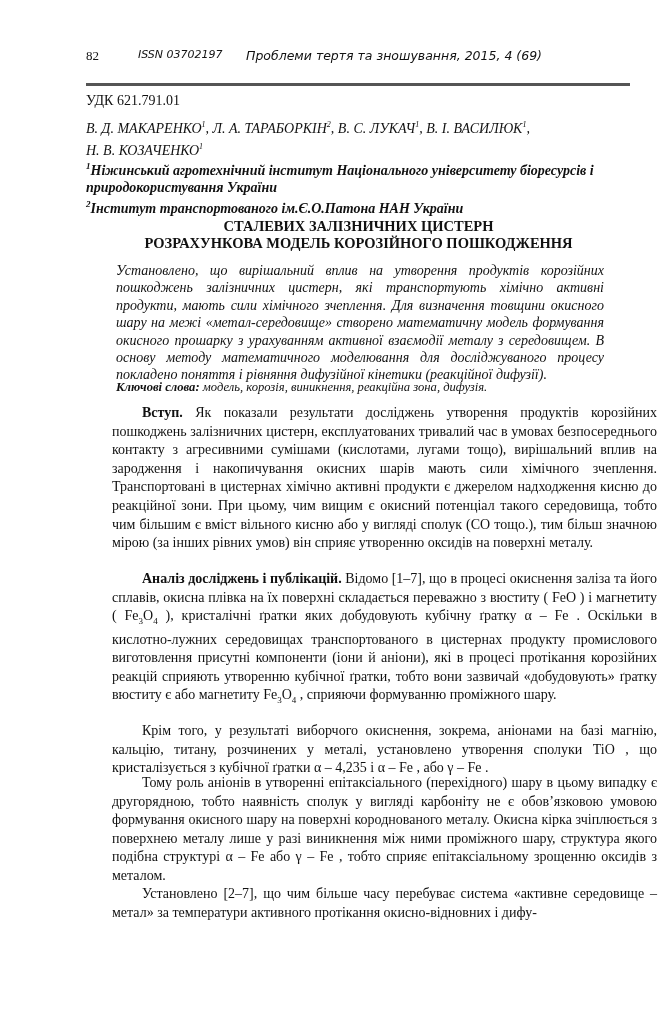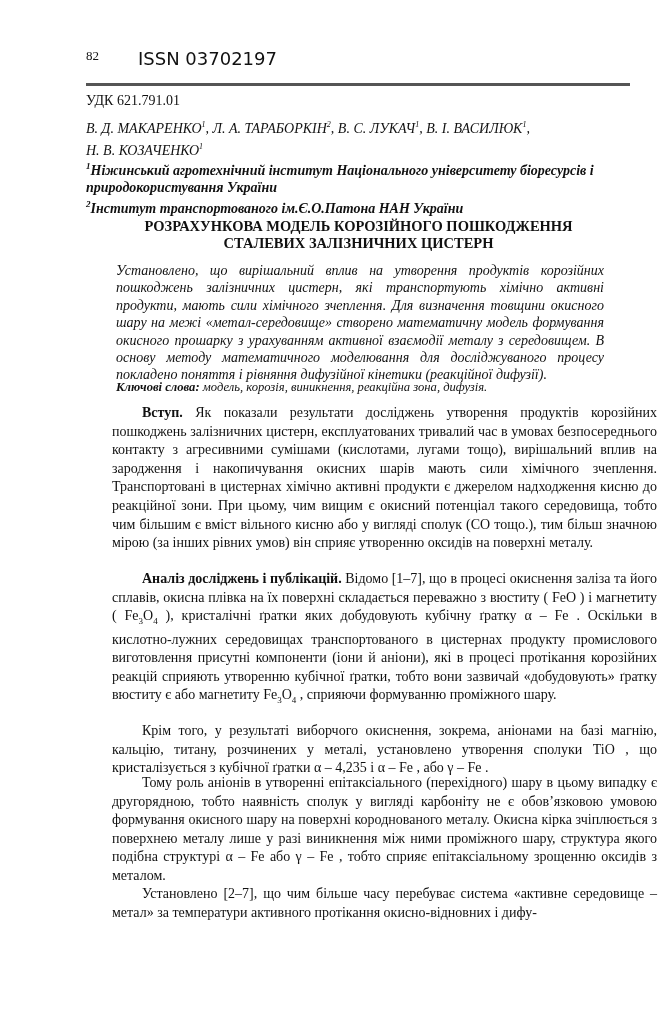--- a/index.html
+++ b/index.html
@@ -1,20 +1,20 @@
 <!DOCTYPE html>
 <html><head>
 <meta charset="utf-8">
 <style>
   html, body { margin: 0; padding: 0; background: #ffffff; }
   body { width: 670px; height: 1024px; position: relative; overflow: hidden; color: #111; }
   .page { position: absolute; left: 16px; top: 0; width: 670px; height: 1024px; }
   .header { position: absolute; left: 70px; top: 48px; width: 530px; height: 20px; }
   .header .pnum { position: absolute; left: 0; top: 0; font-family: "Liberation Serif", serif; font-size: 13px; }
-  .header .issn { position: absolute; left: 52px; top: 0; font-family: "DejaVu Sans", sans-serif; font-size: 18px; }
+  .header .issn { position: absolute; left: 52px; top: 0; font-family: "DejaVu Sans", sans-serif; font-style: italic; font-size: 11px; }
   .header .journal { position: absolute; left: 160px; top: 0; font-family: "DejaVu Sans", sans-serif; font-style: italic; font-size: 12.5px; }
   .rule { position: absolute; left: 70px; top: 83px; width: 544px; height: 3px; background: #555; }
   .serif { font-family: "Liberation Serif", serif; }
   .udc { position: absolute; left: 70px; top: 93px; font-size: 14px; text-align: right; }
   .authors { position: absolute; left: 70px; top: 116px; width: 540px; font-size: 14px; font-style: italic; line-height: 18px; }
   .authors sup { font-size: 8px; }
   .affil { position: absolute; left: 70px; top: 158px; width: 545px; font-size: 14px; font-style: italic; font-weight: bold; line-height: 17px; }
   .affil sup { font-size: 9px; }
   .title { position: absolute; left: 70px; top: 218px; width: 545px; text-align: center; font-size: 14.5px; font-weight: bold; line-height: 17px; }
   .abstract { position: absolute; left: 100px; top: 262px; width: 488px; font-size: 14px; font-style: italic; line-height: 17.4px; text-align: justify; }
@@ -30,41 +30,42 @@
   b.h { font-weight: bold; }
   sub { font-size: 9px; }
 </style>
 </head>
 <body>
 
 <div class="page">
   <div class="header">
     <span class="pnum">82</span>
     <span class="issn">ISSN 03702197</span>
+    <span class="journal">Проблеми тертя та зношування, 2015, 4 (69)</span>
   </div>
   <div class="rule"></div>
 
   <div class="udc serif">УДК 621.791.01</div>
 
   <div class="authors serif">
     <span>В. Д. МАКАРЕНКО</span><sup>1</sup>,
     <span>Л. А. ТАРАБОРКІН</span><sup>2</sup>,
     <span>В. С. ЛУКАЧ</span><sup>1</sup>,
     <span>В. І. ВАСИЛЮК</span><sup>1</sup>,<br>
     <span>Н. В. КОЗАЧЕНКО</span><sup>1</sup>
   </div>
 
   <div class="affil serif">
     <div><sup>1</sup><span>Ніжинський агротехнічний інститут Національного університету біоресурсів і природокористування України</span></div>
     <div><sup>2</sup><span>Інститут транспортованого ім.Є.О.Патона НАН України</span></div>
   </div>
 
   <div class="title serif">
+    <div>СТАЛЕВИХ ЗАЛІЗНИЧНИХ ЦИСТЕРН</div>
     <div>РОЗРАХУНКОВА МОДЕЛЬ КОРОЗІЙНОГО ПОШКОДЖЕННЯ</div>
-    <div>СТАЛЕВИХ ЗАЛІЗНИЧНИХ ЦИСТЕРН</div>
   </div>
 
   <div class="abstract serif">Установлено, що вирішальний вплив на утворення продуктів корозійних пошкоджень залізничних цистерн, які транспортують хімічно активні продукти, мають сили хімічного зчеплення. Для визначення товщини окисного шару на межі «метал-середовище» створено математичну модель формування окисного прошарку з урахуванням активної взаємодії металу з середовищем. В основу методу математичного моделювання для досліджуваного процесу покладено поняття і рівняння дифузійної кінетики (реакційної дифузії).</div>
 
   <div class="keywords serif"><b>Ключові слова:</b><span> модель, корозія, виникнення, реакційна зона, дифузія.</span></div>
 
   <div class="body serif p1">
     <p><b class="h">Вступ.</b><span> Як показали результати досліджень утворення продуктів корозійних пошкоджень залізничних цистерн, експлуатованих тривалий час в умовах безпосереднього контакту з агресивними сумішами (кислотами, лугами тощо), вирішальний вплив на зародження і накопичування окисних шарів мають сили хімічного зчеплення. Транспортовані в цистернах хімічно активні продукти є джерелом надходження кисню до реакційної зони. При цьому, чим вищим є окисний потенціал такого середовища, тобто чим більшим є вміст вільного кисню або у вигляді сполук (СО тощо.), тим більш значною мірою (за інших рівних умов) він сприяє утворенню оксидів на поверхні металу.</span></p>
   </div>
 

